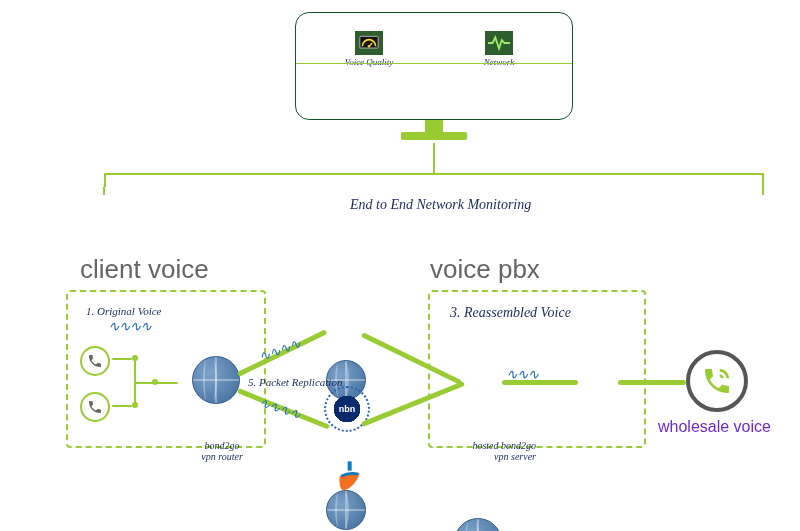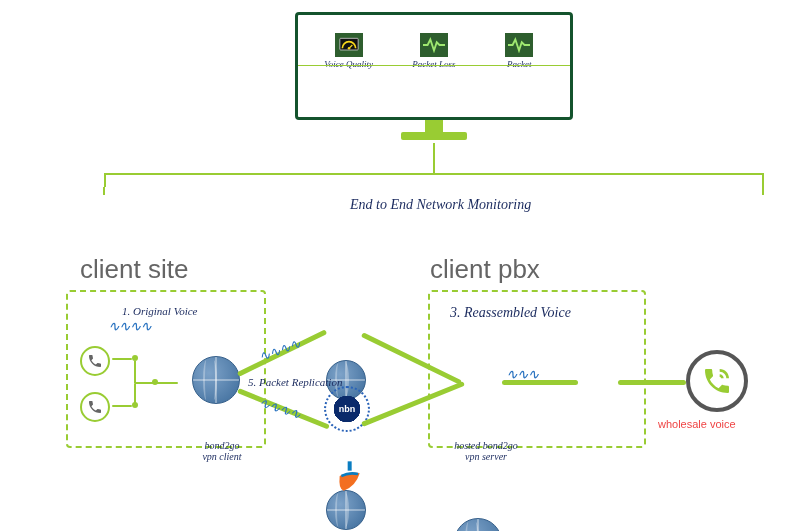--- a/index.html
+++ b/index.html
@@ -2,21 +2,21 @@
 <html><head>
 <meta charset="utf-8">
 <style>
   * { box-sizing: border-box; margin: 0; padding: 0; }
   body { width: 800px; height: 531px; position: relative; font-family: Georgia, 'Times New Roman', serif; background: #fff; }
   .abs { position: absolute; }
   .italic { font-style: italic; }
   .darkblue { color: #1a2a5e; }
 
   
-  .monitor-body { border: 3px solid #14532d; border-radius: 4px; background: #fff; }
+  .monitor-body { border: 1px solid #14532d; border-radius: 14px; background: #fff; }
   .monitor-stand-neck { background: #99cc33; }
   .monitor-stand-base { background: #99cc33; border-radius: 2px; }
   .metric-box { display: inline-flex; flex-direction: column; align-items: center; font-size: 9px; width: 60px; }
   .metric-icon { width: 28px; height: 24px; background: #2e5e2e; margin-bottom: 2px; display:flex; align-items:center; justify-content:center; }
   .metric-icon.gauge svg { width: 20px; height: 16px; }
   .metric-icon.pulse svg { width: 22px; height: 16px; }
 
   
   .bracket { border-top: 2px solid #99cc33; border-left: 2px solid #99cc33; border-right: 2px solid #99cc33; height: 14px; }
   .bracket-tail { width: 2px; background: #99cc33; }
@@ -81,43 +81,35 @@
           </svg>
       </div>
       <span class="italic darkblue">Voice Quality</span>
     </div>
     <div class="metric-box">
       <div class="metric-icon pulse">
         <svg viewBox="0 0 24 16">
             <polyline points="0,8 5,8 8,2 12,14 15,5 18,8 24,8" fill="none" stroke="#9fe870" stroke-width="2"></polyline>
           </svg>
       </div>
-      <span class="italic darkblue">Packet Loss</span>
-    </div>
-    <div class="metric-box">
-      <div class="metric-icon pulse">
-        <svg viewBox="0 0 24 16">
-            <polyline points="0,8 5,8 8,2 12,14 15,5 18,8 24,8" fill="none" stroke="#9fe870" stroke-width="2"></polyline>
-          </svg>
-      </div>
-      <span class="italic darkblue">Packet</span>
+      <span class="italic darkblue">Network</span>
     </div>
   </div>
 </div>
 <div class="abs monitor-stand-neck" style="left:425px; top:120px; width:18px; height:14px;"></div>
 <div class="abs monitor-stand-base" style="left:401px; top:132px; width:66px; height:8px;"></div>
 
 <div class="abs bracket-tail" style="left:433px; top:143px; height:30px;"></div>
 <div class="abs bracket" style="left:104px; top:173px; width:660px;"></div>
 <div class="abs" style="left:103px; top:187px; width:2px; height:8px; background:#99cc33;"></div>
 <div class="abs" style="left:762px; top:187px; width:2px; height:8px; background:#99cc33;"></div>
 <div class="abs italic darkblue" style="left:350px; top:197px; font-size:14px;">End to End Network Monitoring</div>
 
-<div class="abs section-title" style="left:80px; top:254px;">client site</div>
-<div class="abs section-title" style="left:430px; top:254px;">client pbx</div>
+<div class="abs section-title" style="left:80px; top:254px;">client voice</div>
+<div class="abs section-title" style="left:430px; top:254px;">voice pbx</div>
 
 <div class="abs dashed" style="left:66px; top:290px; width:200px; height:158px;"></div>
 
 <div class="abs dashed" style="left:428px; top:290px; width:218px; height:158px;"></div>
 
 <div class="abs phone-circle" style="left:80px; top:346px;">
   <svg viewBox="0 0 24 24">
       <path d="M6.6 10.8c1.4 2.8 3.8 5.2 6.6 6.6l2.2-2.2c.3-.3.7-.4 1-.2 1.1.4 2.3.6 3.6.6.6 0 1 .4 1 1v3.4c0 .6-.4 1-1 1C10.6 21 3 13.4 3 4c0-.6.4-1 1-1h3.4c.6 0 1 .4 1 1 0 1.3.2 2.5.6 3.6.1.3 0 .7-.2 1l-2.2 2.2z"></path>
     </svg>
 </div>
@@ -129,30 +121,30 @@
 
 <div class="abs link" style="left:112px; top:358px; width:20px; height:2px;"></div>
 <div class="abs dot" style="left:132px; top:355px;"></div>
 <div class="abs" style="left:134px; top:361px; width:2px; height:22px; background:#99cc33;"></div>
 <div class="abs link" style="left:112px; top:405px; width:20px; height:2px;"></div>
 <div class="abs dot" style="left:132px; top:402px;"></div>
 <div class="abs" style="left:134px; top:384px; width:2px; height:20px; background:#99cc33;"></div>
 <div class="abs link" style="left:134px; top:382px; width:44px; height:2px;"></div>
 <div class="abs dot" style="left:152px; top:379px;"></div>
 
-<div class="abs italic darkblue" style="left:86px; top:305px; font-size:11px;margin-left:36px;">1. Original Voice</div>
+<div class="abs italic darkblue" style="left:86px; top:305px; font-size:11px;">1. Original Voice</div>
 <div class="abs wave" style="left:108px; top:318px;">∿∿∿∿</div>
 
 <div class="abs globe lg" style="left:192px; top:356px;">
   <div class="eq"></div>
     <div class="mer"></div>
     <div class="mer2"></div>
 </div>
 <div class="abs tiny italic darkblue" style="left:192px; top:440px; width:60px; white-space:pre-line;">bond2go
-vpn client</div>
+vpn router</div>
 
 <div class="abs globe md" style="left:326px; top:312px;">
   <div class="eq"></div>
     <div class="mer"></div>
     <div class="mer2"></div>
 </div>
 <div class="abs globe md" style="left:326px; top:402px;">
   <div class="eq"></div>
     <div class="mer"></div>
     <div class="mer2"></div>
@@ -177,29 +169,29 @@
 <div class="abs diag" style="left:362px; top:422px; width:110px; transform:rotate(-22deg);"></div>
 
 <div class="abs italic darkblue" style="left:248px; top:376px; font-size:11px;">5. Packet Replication</div>
 <div class="abs wave" style="left:258px; top:342px; transform:rotate(-20deg);">∿∿∿∿</div>
 <div class="abs wave" style="left:258px; top:400px; transform:rotate(18deg);">∿∿∿∿</div>
 
 <div class="abs globe lg" style="left:454px; top:356px;">
   <div class="mer"></div>
     <div class="mer2"></div>
 </div>
-<div class="abs tiny italic darkblue" style="left:446px; top:440px; width:80px; white-space:pre-line;">hosted bond2go
+<div class="abs tiny italic darkblue" style="left:456px; top:440px; width:80px; white-space:pre-line;text-align:right;">hosted bond2go
 vpn server</div>
 
 <div class="abs italic darkblue" style="left:450px; top:305px; font-size:14px;">3. Reassembled Voice</div>
 <div class="abs wave" style="left:506px; top:366px;">∿∿∿</div>
 
 <div class="abs link" style="left:502px; top:380px; width:76px;"></div>
 
 <div class="abs link" style="left:618px; top:380px; width:68px;"></div>
 
 <div class="abs wv-circle" style="left:686px; top:350px;">
   <svg viewBox="0 0 24 24">
       <path d="M6.6 10.8c1.4 2.8 3.8 5.2 6.6 6.6l2.2-2.2c.3-.3.7-.4 1-.2 1.1.4 2.3.6 3.6.6.6 0 1 .4 1 1v3.4c0 .6-.4 1-1 1C10.6 21 3 13.4 3 4c0-.6.4-1 1-1h3.4c.6 0 1 .4 1 1 0 1.3.2 2.5.6 3.6.1.3 0 .7-.2 1l-2.2 2.2z"></path>
       <path d="M14 3c3.9 0 7 3.1 7 7h-2c0-2.8-2.2-5-5-5V3zm0 4c1.7 0 3 1.3 3 3h-2c0-.6-.4-1-1-1V7z"></path>
     </svg>
 </div>
-<div class="abs" style="left:658px; top:418px; font-family:'Segoe UI',Arial,sans-serif; font-size:11px; color:#ef4444;">wholesale voice</div>
+<div class="abs" style="left:658px; top:418px; font-family:'Segoe UI',Arial,sans-serif; font-size:16px; color:#6d28d9;">wholesale voice</div>
 
 </body></html>

